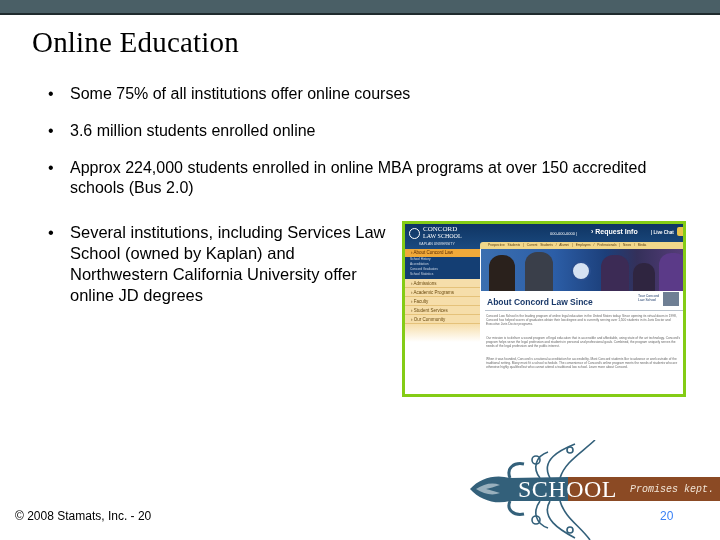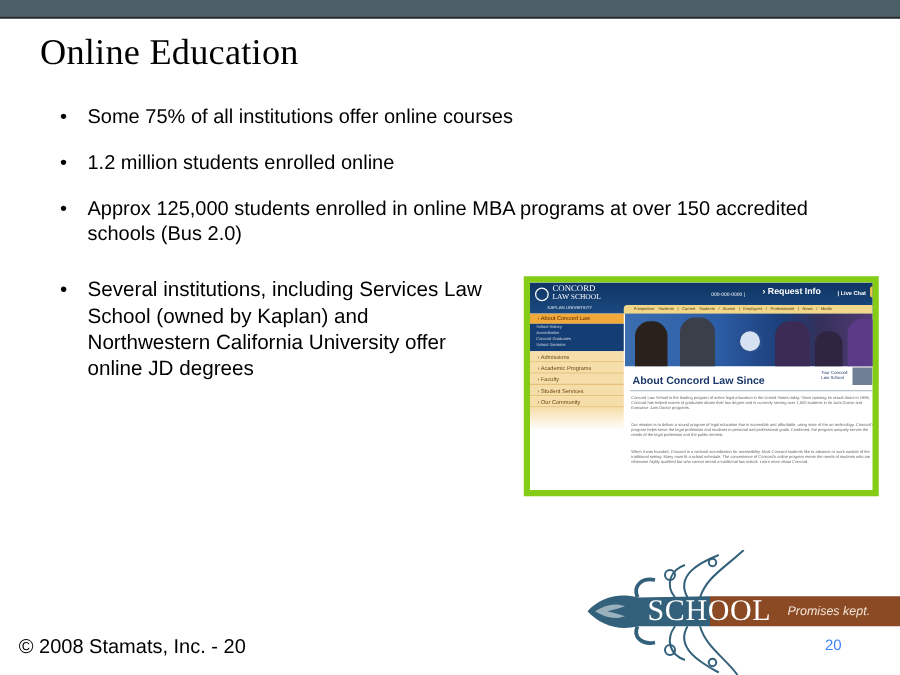--- a/index.html
+++ b/index.html
@@ -14,21 +14,21 @@
   .bullet { position: absolute; font-size: 16px; line-height: 20px; }
   .bullet .dot { position: absolute; left: 0; top: 0; width: 16px; }
   .bullet .txt { position: absolute; left: 22px; top: 0; }
   .b1 { left: 48px; top: 84px; width: 500px; }
   .b2 { left: 48px; top: 121px; width: 500px; }
   .b3 { left: 48px; top: 158px; width: 620px; }
   .b4 { left: 48px; top: 222px; width: 340px; font-size: 16.5px; line-height: 21px; }
   .b4 .txt { width: 320px; }
 
   
-  .shot { position: absolute; left: 419px; top: 221px; width: 284px; height: 176px; border: 5px solid #84cc16; background: #fff; overflow: hidden; font-size: 5px; }
+  .shot { position: absolute; left: 402px; top: 221px; width: 284px; height: 176px; border: 3px solid #84cc16; background: #fff; overflow: hidden; font-size: 5px; }
   .shot-header { position: absolute; left: 0; top: 0; width: 284px; height: 25px; background: linear-gradient(#0f3563, #1b4a80); }
   .shot-logo { position: absolute; left: 4px; top: 2px; color: #fff; }
   .shot-logo-circle { position: absolute; left: 0; top: 2px; width: 11px; height: 11px; border: 1.5px solid #fff; border-radius: 50%; }
   .shot-logo-name { position: absolute; left: 14px; top: 0px; font-family: "Liberation Serif", serif; font-size: 7px; line-height: 7px; white-space: nowrap; }
   .shot-logo-sub { position: absolute; left: 14px; top: 7px; font-family: "Liberation Serif", serif; font-size: 6px; line-height: 6px; white-space: nowrap; }
   .shot-logo-tag { position: absolute; left: 10px; top: 16px; font-size: 3.5px; white-space: nowrap; color: #dfe6f0; }
   .shot-contact { position: absolute; left: 145px; top: 7px; color: #fff; font-size: 4px; white-space: nowrap; }
   .shot-request { position: absolute; left: 186px; top: 4px; color: #fff; font-size: 7px; font-weight: bold; white-space: nowrap; }
   .shot-chat { position: absolute; left: 246px; top: 6px; color: #fff; font-size: 4.5px; font-weight: bold; white-space: nowrap; }
   .shot-chat-icon { position: absolute; left: 272px; top: 3px; width: 8px; height: 9px; background: #e8c24a; border-radius: 2px; }
@@ -52,48 +52,48 @@
 
   .shot-h1 { position: absolute; left: 82px; top: 73px; color: #1b3a6a; font-size: 8.5px; font-weight: bold; white-space: nowrap; }
   .shot-tour { position: absolute; left: 233px; top: 70px; color: #1b3a6a; font-size: 3.5px; line-height: 4px; width: 24px; }
   .shot-tour-img { position: absolute; left: 258px; top: 68px; width: 16px; height: 14px; background: #6f7f94; }
   .shot-rule { position: absolute; left: 80px; top: 86px; width: 200px; height: 1px; background: #b9c2cc; }
   .shot-para { position: absolute; left: 81px; width: 198px; color: #666; font-size: 3.2px; line-height: 4.1px; }
   .p1 { top: 90px; }
   .p2 { top: 112px; }
   .p3 { top: 133px; }
 
-  .footer { position: absolute; left: 15px; top: 509px; font-size: 16px; white-space: nowrap; }
+  .footer { position: absolute; left: 15px; top: 509px; font-size: 12px; white-space: nowrap; }
 
   .logo-wrap { position: absolute; left: 440px; top: 440px; width: 280px; height: 100px; }
   .stamats-bar { position: absolute; left: 128px; top: 37px; width: 152px; height: 24px; background: #8b4a24; }
   .stamats-text { position: absolute; left: 78px; top: 36px; font-family: "Liberation Serif", serif; font-size: 24px; color: #ffffff; letter-spacing: 0.5px; white-space: nowrap; }
-  .stamats-tag { position: absolute; left: 190px; top: 44px; font-family: Liberation Sans, sans-serif; font-style: italic; font-size: 10px; color: #f2e6d8; white-space: nowrap; }
+  .stamats-tag { position: absolute; left: 190px; top: 44px; font-family: Liberation Mono, monospace; font-style: italic; font-size: 10px; color: #f2e6d8; white-space: nowrap; }
   .slide-num { position: absolute; left: 220px; top: 37px; font-size: 12px; color: #3b82f6; margin-top: 32px; }
   .ornament { position: absolute; left: 0; top: 0; }
 </style>
 </head>
 <body>
 
 <div class="topbar"></div>
 <div class="topbar-line"></div>
 
 <h1 class="title">Online Education</h1>
 
 <div class="bullet b1">
   <span class="dot">•</span>
   <span class="txt">Some 75% of all institutions offer online courses</span>
 </div>
 <div class="bullet b2">
   <span class="dot">•</span>
-  <span class="txt">1.2 million students enrolled online</span>
+  <span class="txt">3.6 million students enrolled online</span>
 </div>
 <div class="bullet b3">
   <span class="dot">•</span>
-  <span class="txt" style="width:590px;">Approx 125,000 students enrolled in online MBA programs at over 150 accredited schools (Bus 2.0)</span>
+  <span class="txt" style="width:590px;">Approx 224,000 students enrolled in online MBA programs at over 150 accredited schools (Bus 2.0)</span>
 </div>
 <div class="bullet b4">
   <span class="dot">•</span>
   <span class="txt">Several institutions, including Services Law School (owned by Kaplan) and Northwestern California University offer online JD degrees</span>
 </div>
 
 <div class="shot">
   <div class="shot-header">
     <div class="shot-logo">
       <div class="shot-logo-circle"></div>

